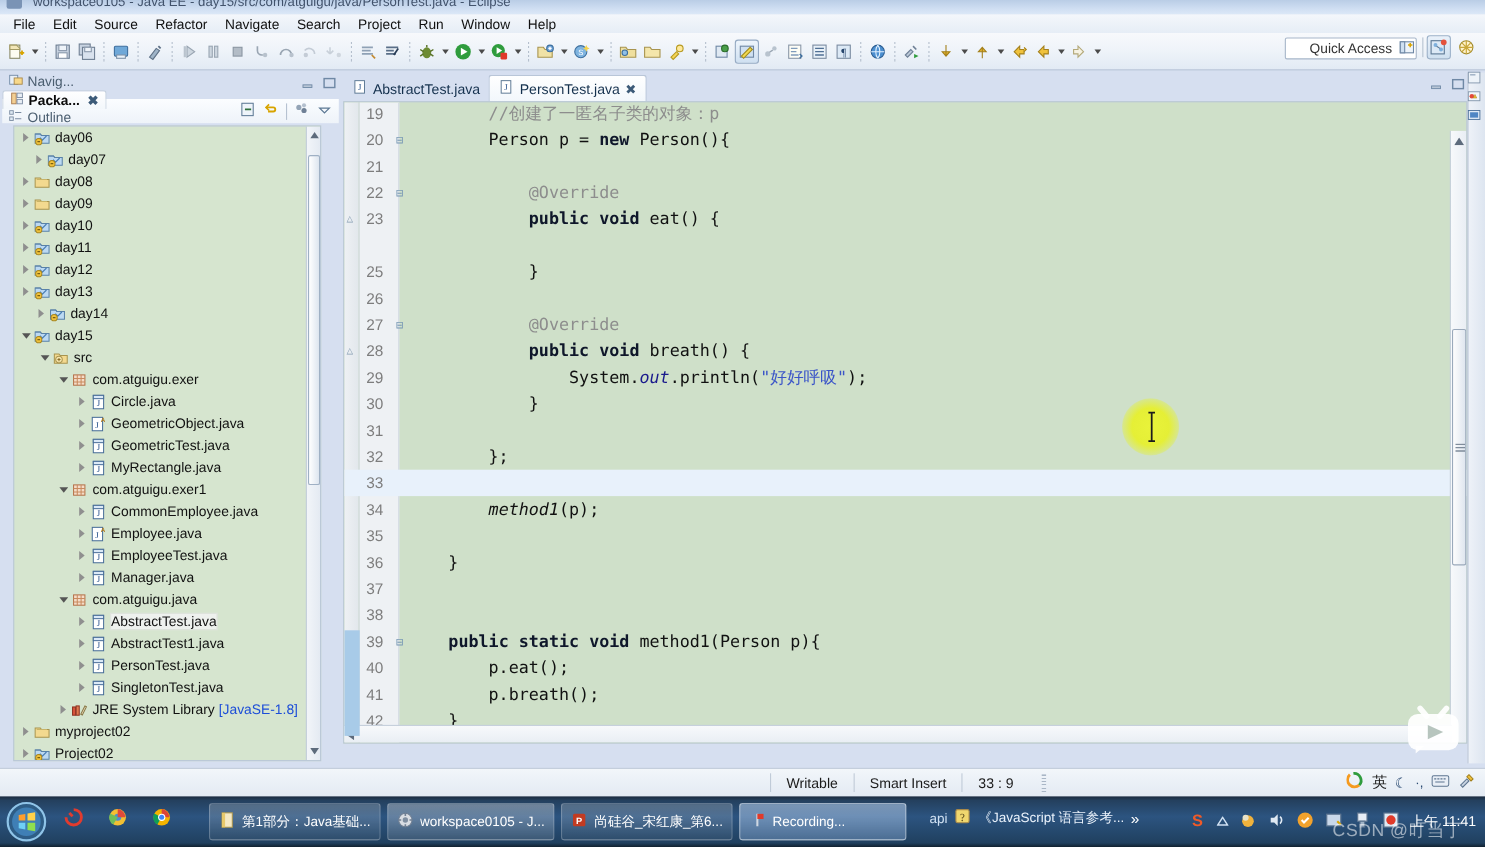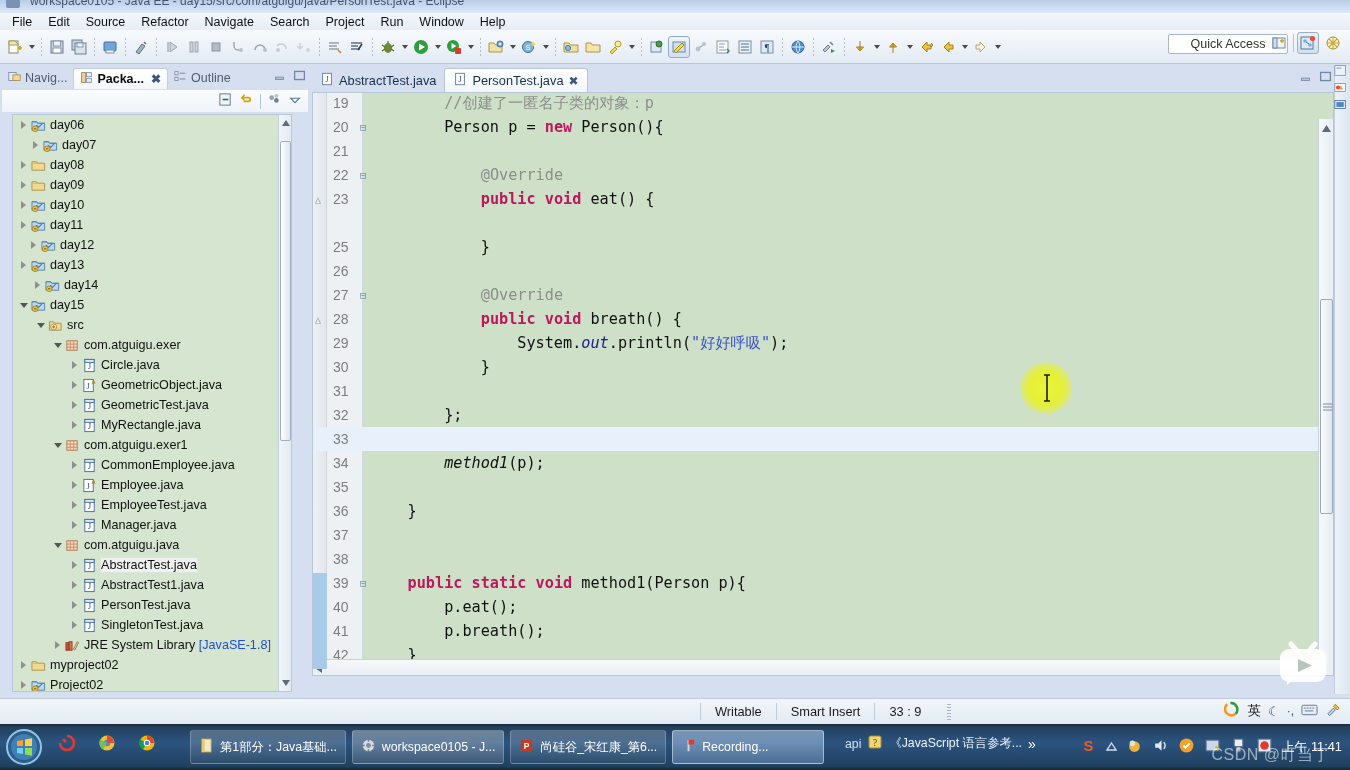--- a/index.html
+++ b/index.html
@@ -59,21 +59,21 @@
     position:absolute; right:62px; top:34px; width:120px;height:20px;
     background:#fff; border:1px solid #a7b6c9; border-radius:2px;
     font-size:12.5px; color:#333; display:flex; align-items:center; justify-content:center;
   }
   .perspective-box{ position:absolute; right:6px; top:32px; display:flex; gap:3px; align-items:center;}
   .persp{ width:22px;height:22px;border-radius:3px;display:flex;align-items:center;justify-content:center;}
   .persp.sel{ border:1px solid #9ab0c8; background:linear-gradient(to bottom,#e9f1fa,#cfe0f0); }
 
   
   .leftpanel{ position:absolute; left:2px; top:66px; width:306px; height:628px; }
-  .lp-tabs{ position:relative; height:24px; display:flex; align-items:center; }
+  .lp-tabs{ position:relative; height:24px; display:flex; align-items:flex-start;flex-direction:column; }
   .lp-tab{ display:flex;align-items:center;gap:4px;height:21px;padding:0 6px;font-size:12.5px;
            color:#4b5e70; position:relative; }
   .lp-tab.active{ color:#0b0b0b; font-weight:bold;
      background:linear-gradient(to bottom,#ffffff,#f3f7fb);
      border:1px solid #c4cfdd; border-bottom:none;
      border-radius:3px 3px 0 0; }
   .lp-tabicons{ position:absolute; right:2px; top:2px; display:flex; gap:6px; align-items:center;}
   .minbtn,.maxbtn{width:14px;height:14px;display:flex;align-items:center;justify-content:center;}
   .lp-toolrow{ height:22px; display:flex; justify-content:flex-end; align-items:center; gap:6px;
      padding-right:6px; background:linear-gradient(to bottom,#fbfdff,#eef3f9); }
@@ -118,21 +118,21 @@
      background:#eef1f4; border-right:1px solid #d2d9e1; }
   .lines{ position:absolute; left:0; top:0; width:1022px; height:584px; }
   .ln{ position:absolute; left:0; width:100%; height:24px; display:flex; align-items:center;
        font-family:"DejaVu Sans Mono","Liberation Mono",monospace; font-size:15.2px; }
   .ln .num{ position:absolute; left:14px; width:34px; text-align:left; padding-left:6px;
             color:#7d7d7d; font-family:"Liberation Sans",sans-serif; font-size:14px; }
   .ln .fold{ position:absolute; left:47px; color:#7a9ab5; font-size:11px; }
   .ln .txt{ position:absolute; left:58px; white-space:pre; color:#111; }
   .ln.cur{ background:#e8f1fb; }
   .ln .ovr{ position:absolute; left:2px; color:#8aa0b5; font-size:10px; }
-  .k{ color:#be185d; font-weight:bold; }  
+  .k{ color:#0f172a; font-weight:bold; }  
   .s{ color:#3a54c8; }                     
   .c{ color:#8d8d8d; }                     
   .a{ color:#8d8d8d; }                     
   .f{ color:#1a1a8c; font-style:italic; }  
   .m{ font-style:italic; }                 
   .blue-bar{ position:absolute; left:0; width:14px; background:#a8cbe8; }
 
   .ed-vsb{ position:absolute; right:0; top:26px; width:15px; height:584px;
      background:linear-gradient(to right,#f7f9fb,#e9eef4); border-left:1px solid #c6d0dc; }
   .ed-vsb .thumb{ position:absolute; left:1px; top:180px; width:13px; height:215px;
@@ -628,21 +628,21 @@
               <svg width="15" height="15" viewBox="0 0 16 16">
                 <path d="M1 4h5l1.2 1.6H14.5V13H1z" fill="#bcd9f2" stroke="#5a82a8"></path>
                 <path d="M1 4h5l1.2 1.6H14.5" fill="none" stroke="#5a82a8"></path>
                 <path d="M3 11l3-3 2 2 4-4" stroke="#4a7fb5" fill="none" stroke-width="1.2"></path>
                 <circle cx="4.5" cy="11.5" r="3" fill="#f0c23c" stroke="#a8861e"></circle>
                 <path d="M3.2 11.5h2.6" stroke="#7a5f12" stroke-width="1.1"></path>
               </svg>
             </span>
             <span class="lbl">day11</span>
           </div>
-          <div class="trow" style="padding-left: 14px;">
+          <div class="trow" style="padding-left: 4px;">
             <span class="exp">
               <span class="arrow-c"></span>
             </span>
             <span class="ico">
               <svg width="15" height="15" viewBox="0 0 16 16">
                 <path d="M1 4h5l1.2 1.6H14.5V13H1z" fill="#bcd9f2" stroke="#5a82a8"></path>
                 <path d="M1 4h5l1.2 1.6H14.5" fill="none" stroke="#5a82a8"></path>
                 <path d="M3 11l3-3 2 2 4-4" stroke="#4a7fb5" fill="none" stroke-width="1.2"></path>
                 <circle cx="4.5" cy="11.5" r="3" fill="#f0c23c" stroke="#a8861e"></circle>
                 <path d="M3.2 11.5h2.6" stroke="#7a5f12" stroke-width="1.1"></path>

